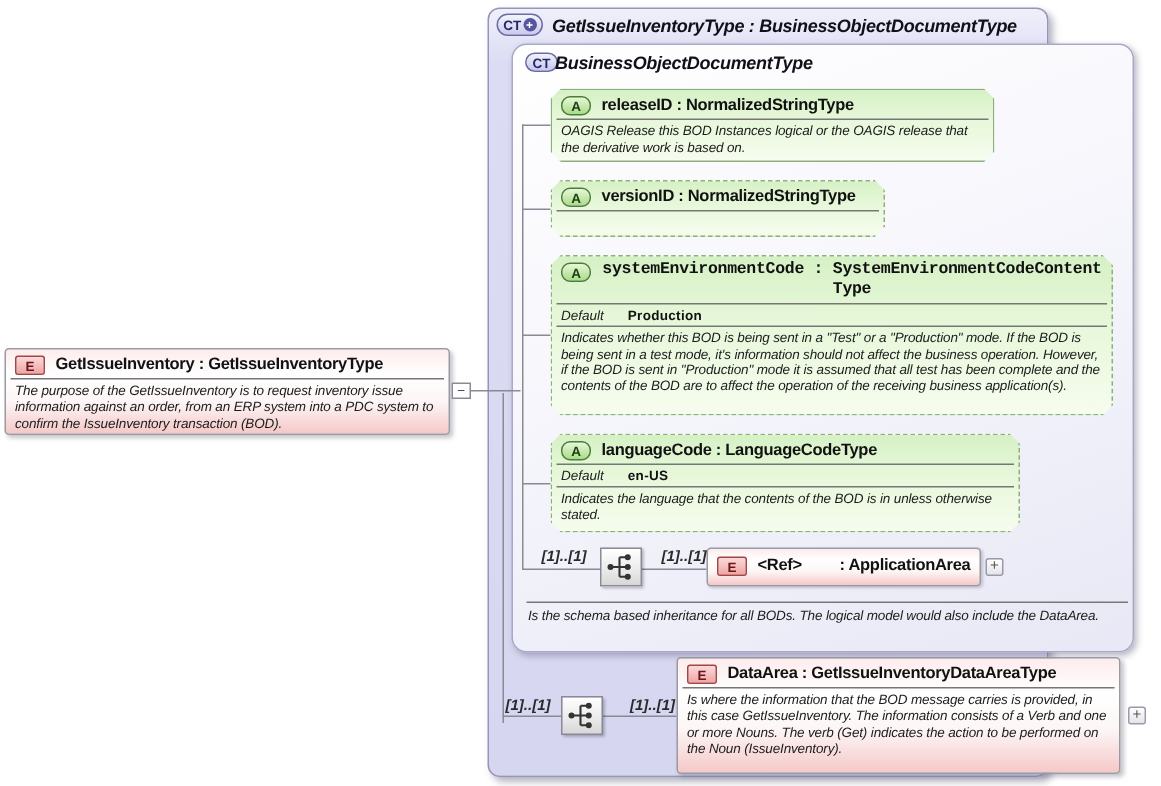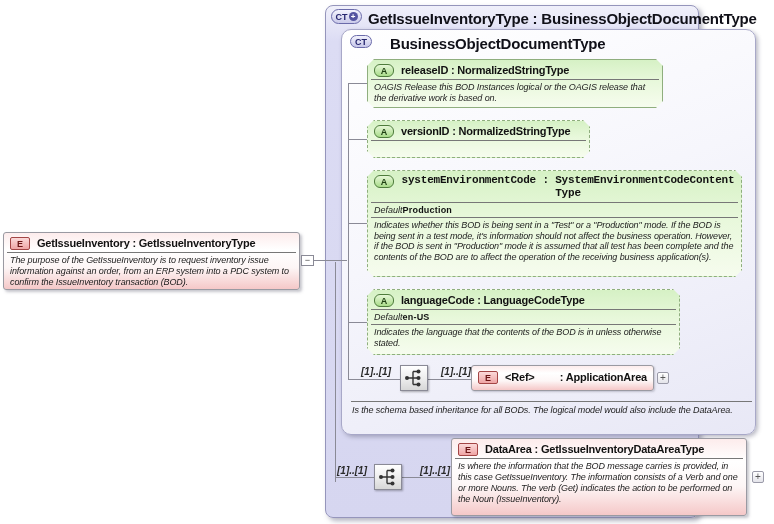--- a/index.html
+++ b/index.html
@@ -40,30 +40,30 @@
 
   
   .ct-outer { position:absolute; left:325px; top:5px; width:374px; height:513px;
     border:1px solid #9595bb; border-radius:8px;
     background:linear-gradient(180deg,#f0f0fa 0%,#dcdcf4 7%,#d6d6f0 100%);
     box-shadow:3px 3px 5px rgba(110,110,135,0.5); z-index:1; }
   .ct-inner { position:absolute; left:15px; top:23px; width:415px; height:406px;
     border:1px solid #a8a8c8; border-radius:10px;
     background:linear-gradient(160deg,#ffffff 0%,#f6f6fc 45%,#e8e8f6 100%);
     box-shadow:2px 2px 4px rgba(100,100,125,0.45); z-index:2; }
-  .ct-title { position:absolute; font-weight:bold; font-size:15px; letter-spacing:-0.2px; color:#101018; white-space:nowrap; }
+  .ct-title { position:absolute; font-weight:bold; font-size:12px; letter-spacing:-0.2px; color:#101018; white-space:nowrap;font-style:italic; }
 
   
   .attr { position:absolute; z-index:4; border:1px dashed #8fae7e;
     background:linear-gradient(180deg,#d6f1c5 0%,#e8f8db 45%,#f6fcee 100%);
     clip-path:polygon(7px 0, calc(100% - 7px) 0, 100% 7px, 100% calc(100% - 7px),
       calc(100% - 7px) 100%, 7px 100%, 0 calc(100% - 7px), 0 7px); }
   .attr.required { border-style:solid; }
   .attr .hdr-title.wrap { white-space:normal; word-break:break-all; text-align:center; line-height:13px;font-family:Liberation Mono, monospace; }
-  .default-row { display:flex; align-items:center; padding:2px 6px; }
+  .default-row { display:flex; align-items:center; gap:16px; padding:2px 6px; }
   .default-label { font-style:italic; font-size:9px; color:#222; }
   .default-value { font-weight:bold; font-size:9px; color:#111; letter-spacing:0.2px; }
 
   
   .seq-icon { position:absolute; width:28px; height:26px; border:1px solid #8a8a96; z-index:7;
     background:linear-gradient(180deg,#ffffff 0%,#ececec 55%,#d7d7d7 100%);
     box-shadow:1px 1px 2px rgba(0,0,0,0.3); display:flex; align-items:center; justify-content:center; }
 
   
   .plus-btn { position:absolute; width:12px; height:12px; border:1px solid #9a9aa8; border-radius:2px;
@@ -95,21 +95,21 @@
 
   <div class="ct-outer">
     <span class="badge-ctplus" style="position:absolute; left:5px; top:3px;">
       <span>CT</span>
       <span class="plus-circle">+</span>
     </span>
     <span class="ct-title" style="left:42px; top:4px;">GetIssueInventoryType : BusinessObjectDocumentType</span>
 
     <div class="ct-inner">
       <span class="badge badge-ct" style="position:absolute; left:8px; top:4px;">CT</span>
-      <span class="ct-title" style="left:48px; top:5px;">BusinessObjectDocumentType</span>
+      <span class="ct-title" style="left:28px; top:5px;">BusinessObjectDocumentType</span>
 
       <div class="vline" style="left:6px; top:53px; height:297px;"></div>
       <div class="hline" style="left:6px; top:53px; width:19px;"></div>
       <div class="hline" style="left:6px; top:109px; width:19px;"></div>
       <div class="hline" style="left:6px; top:193px; width:19px;"></div>
       <div class="hline" style="left:6px; top:292px; width:19px;"></div>
       <div class="hline" style="left:6px; top:349px; width:52px;"></div>
 
       <div class="attr required" style="left:25px; top:29px; width:296px; height:49px;">
         <div class="hdr">

